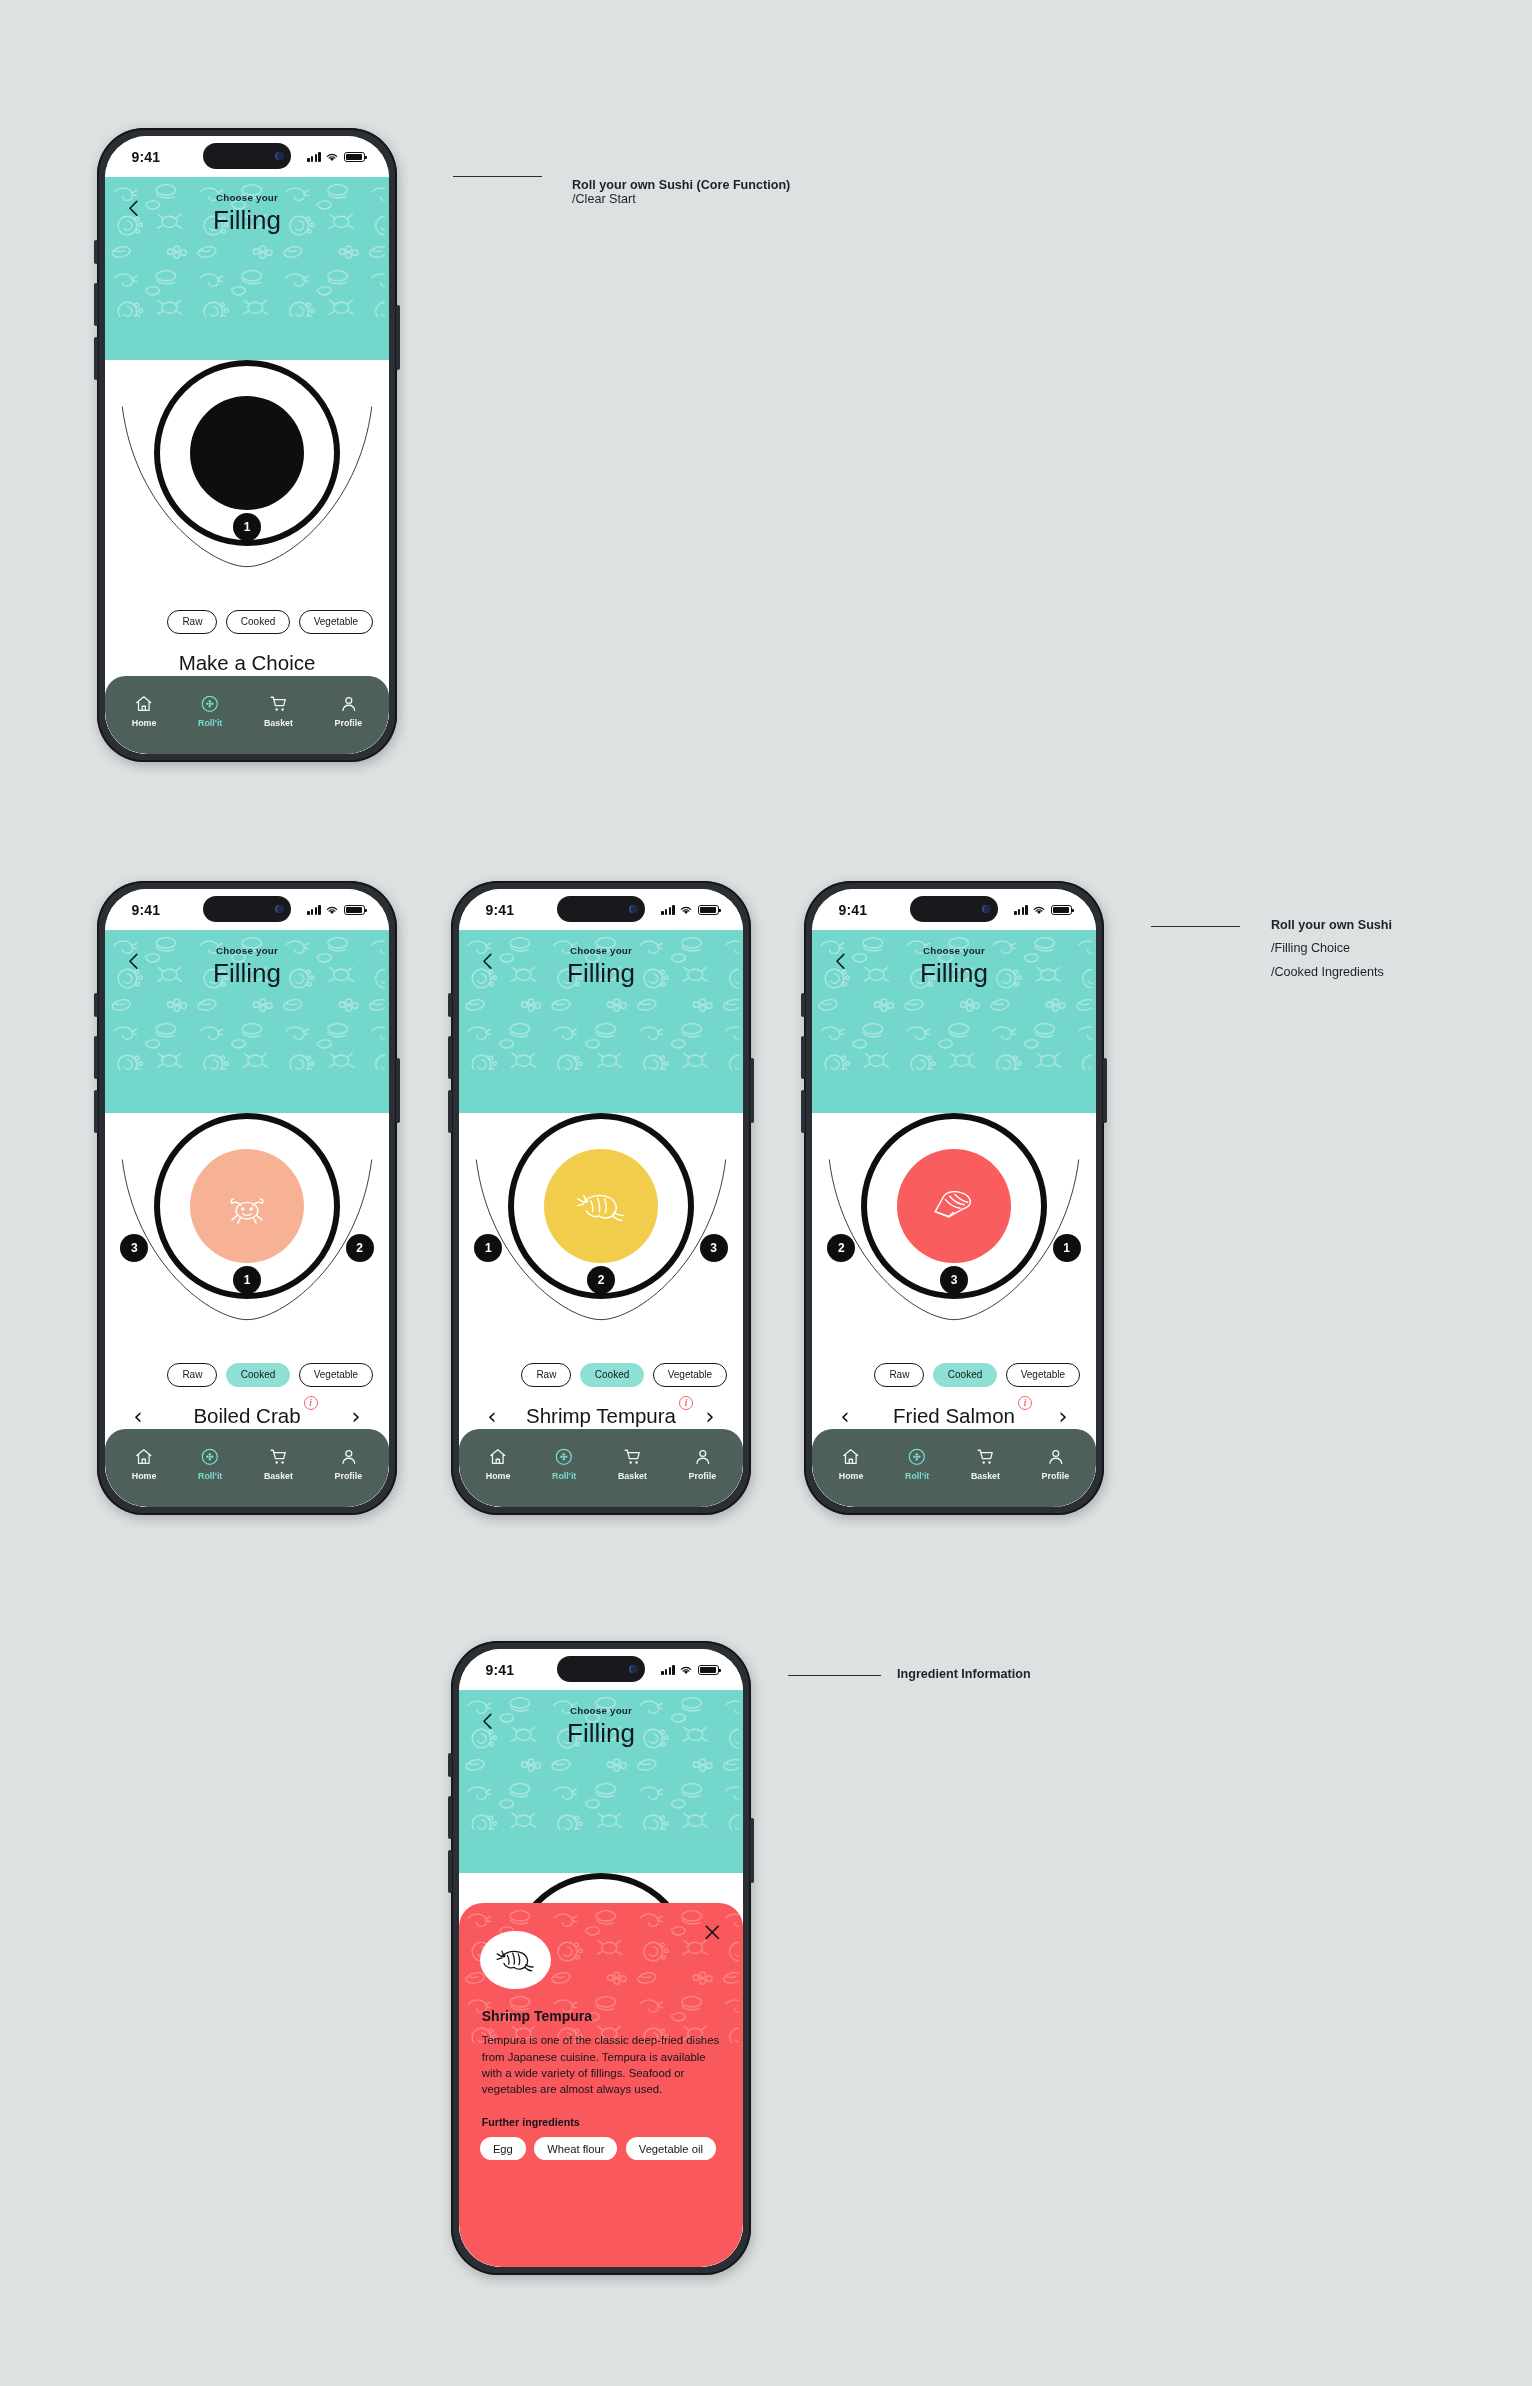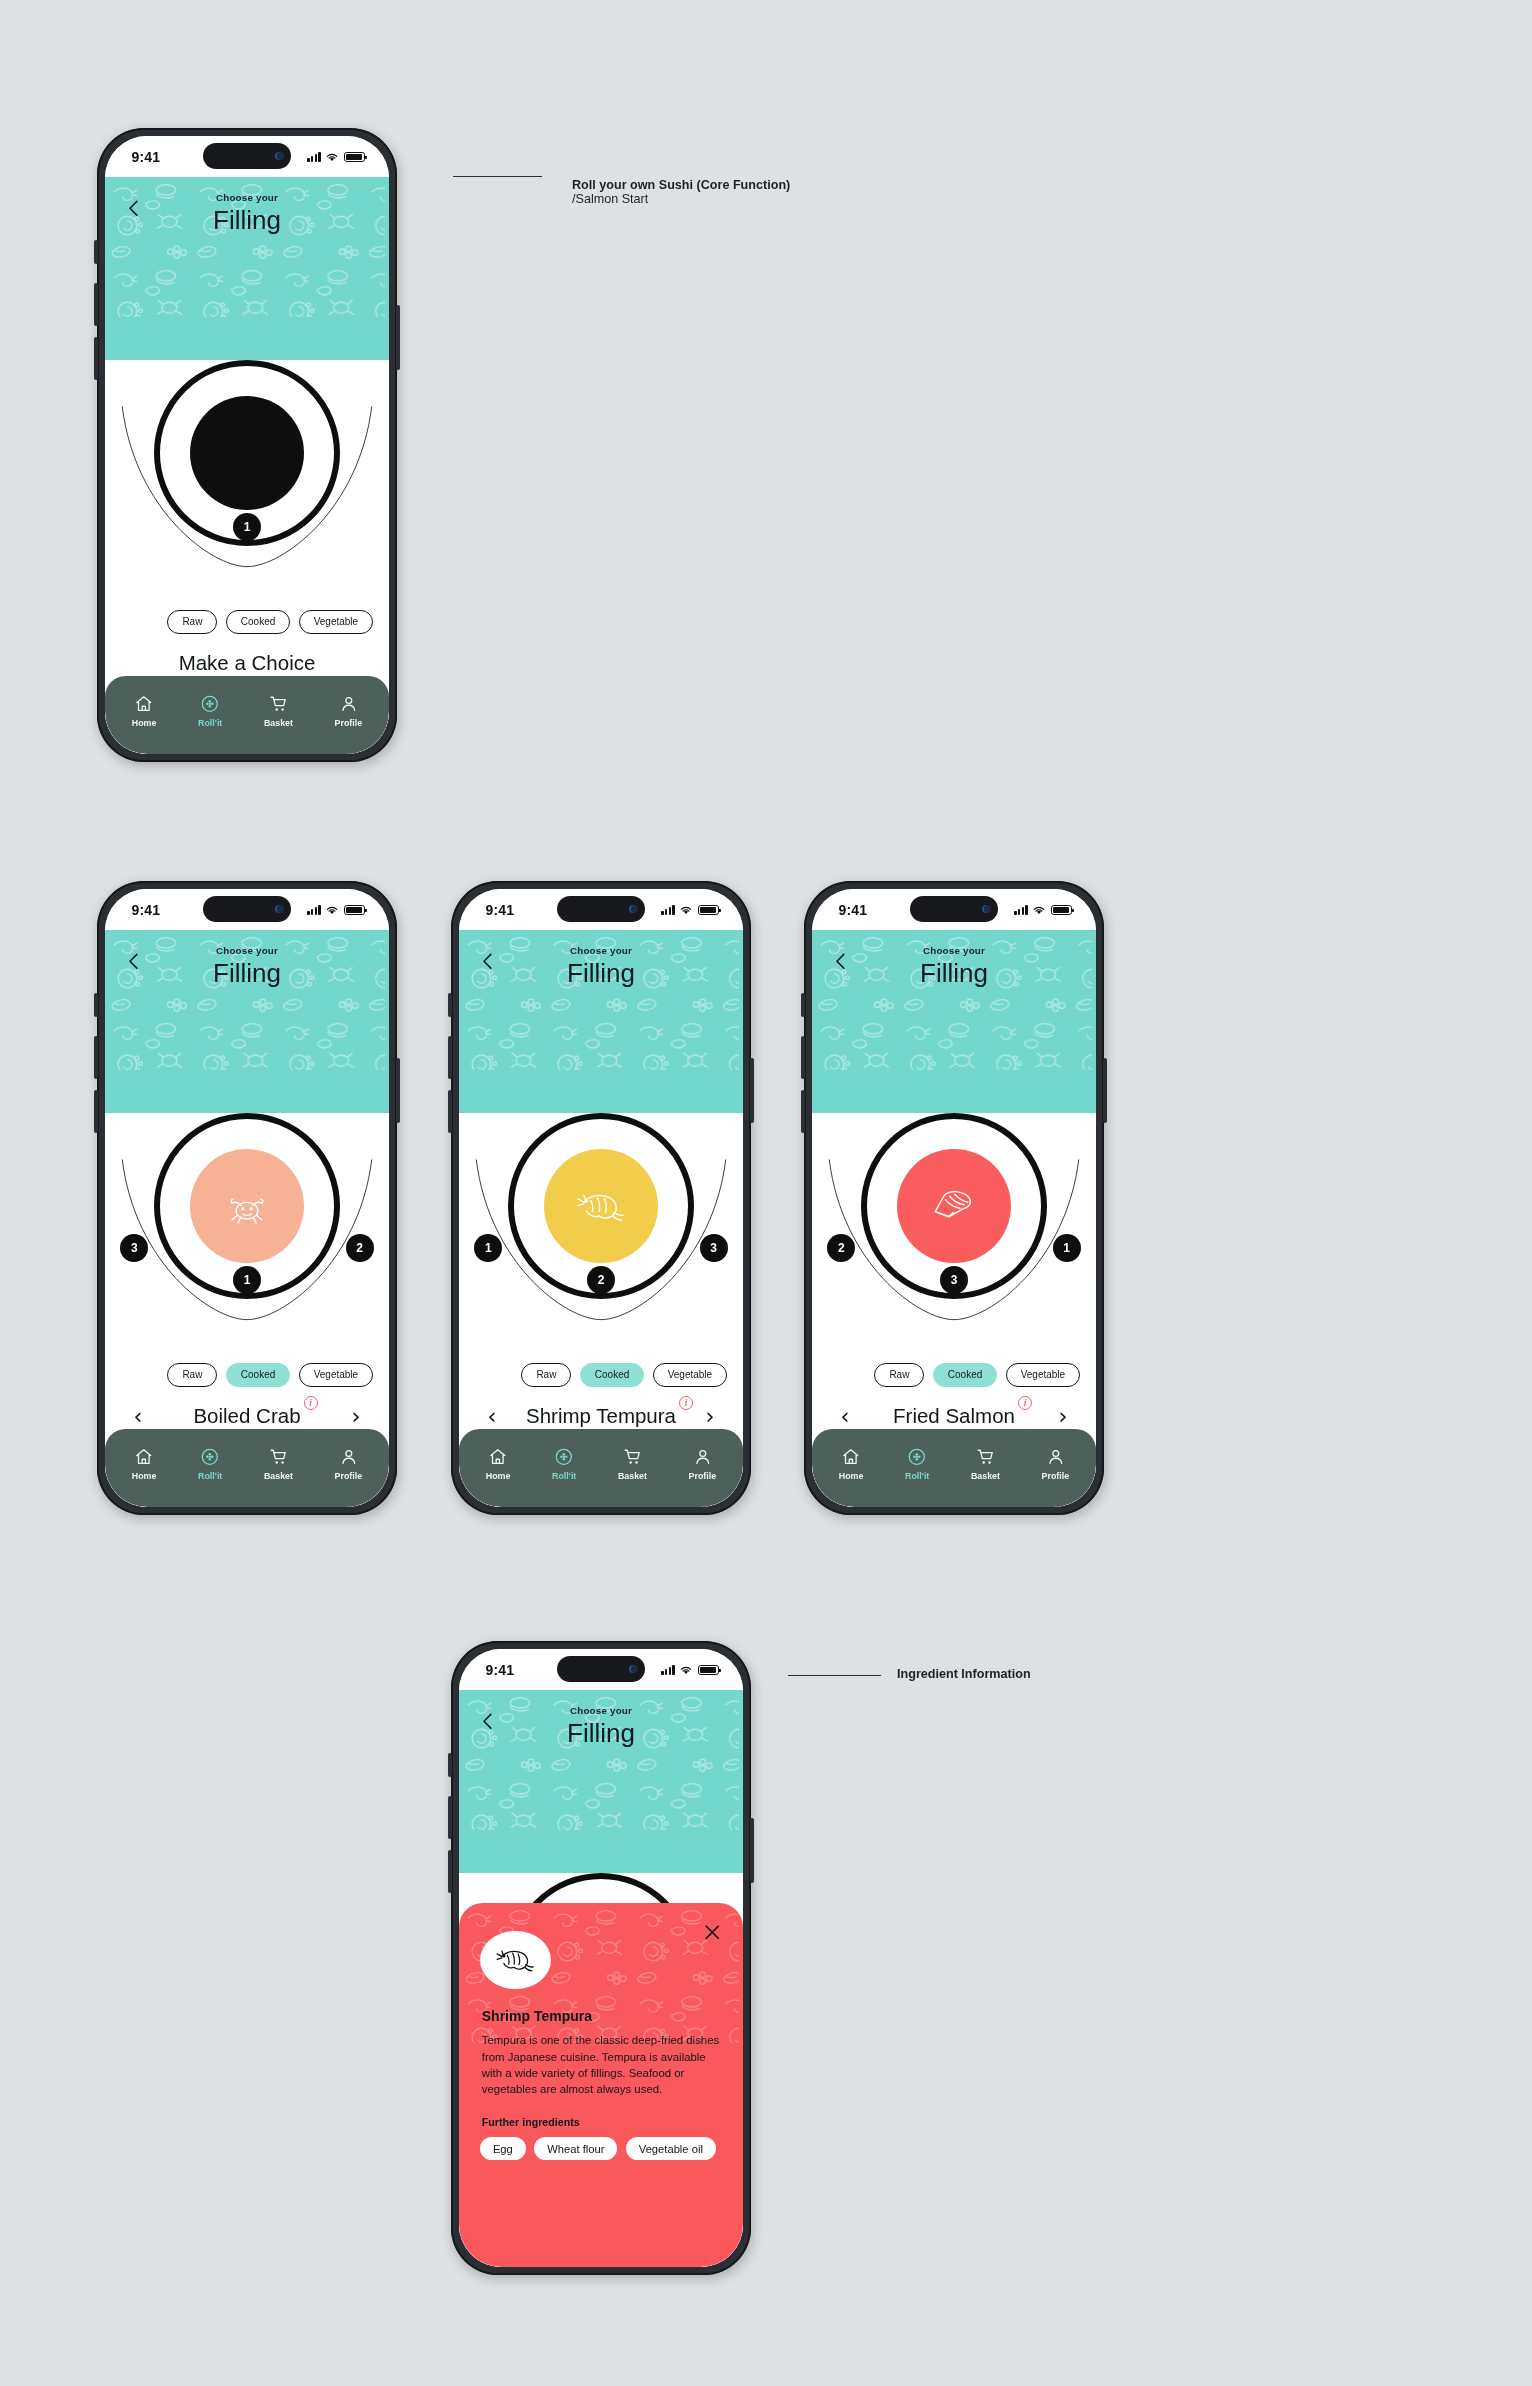--- a/index.html
+++ b/index.html
@@ -830,23 +830,29 @@
           <span class="c">Wheat flour</span>
           <span class="c">Vegetable oil</span>
         </div>
       </div>
     </div>
   </div>
 
   <div class="anno" id="a1" style="left:453px; top:166px; width:653px; height:75px;">
     <span class="rule" style="left:0; top:10.3px; width:89px;"></span>
     <span class="txt t1" style="left:119px; top:12px;">Roll your own Sushi (Core Function)</span>
-    <span class="txt t2" style="left:119px; top:26px;">/Salmon Start</span>
+    <span class="txt t2" style="left:119px; top:26px;">/Clear Start</span>
   </div>
 
+  <div class="anno" id="a2" style="left:1151px; top:918px; width:373px; height:103px;">
+    <span class="rule" style="left:0; top:7.5px; width:89px;"></span>
+    <span class="txt t1" style="left:120px; top:0px;">Roll your own Sushi</span>
+    <span class="txt t2" style="left:120px; top:23px;">/Filling Choice</span>
+    <span class="txt t2" style="left:120px; top:47px;">/Cooked Ingredients</span>
+  </div>
 
   <div class="anno" id="a3" style="left:788px; top:1667px; width:392px; height:37px;">
     <span class="rule" style="left:0; top:8.4px; width:93px;"></span>
     <span class="txt t1" style="left:109px; top:0px;">Ingredient Information</span>
   </div>
 
 </div>
 
 
 </body></html>

